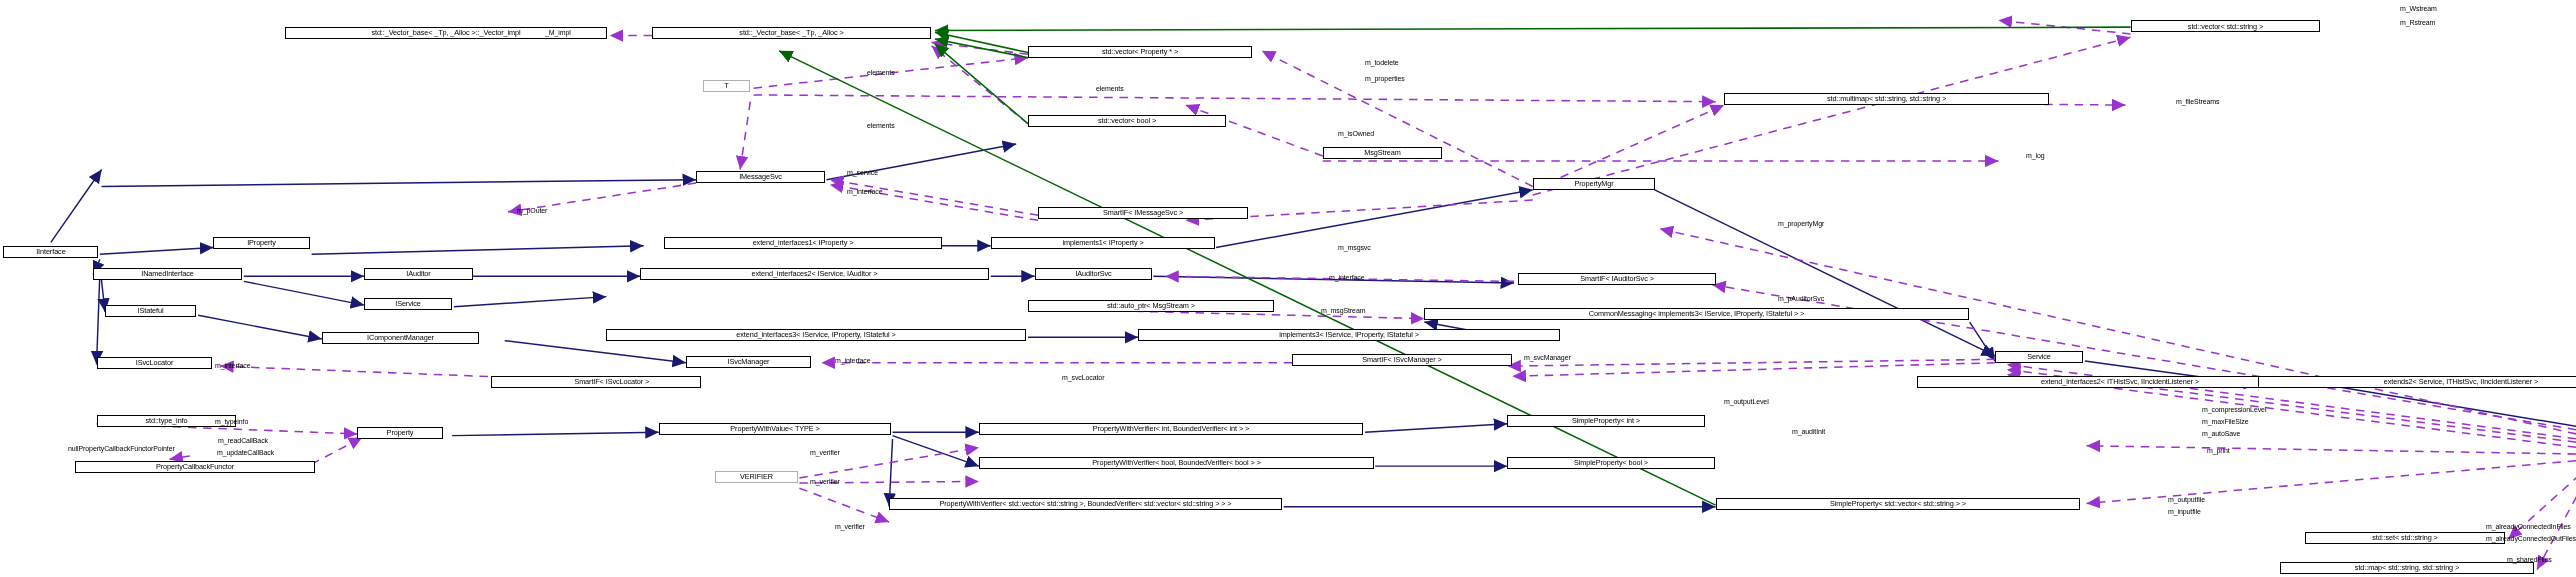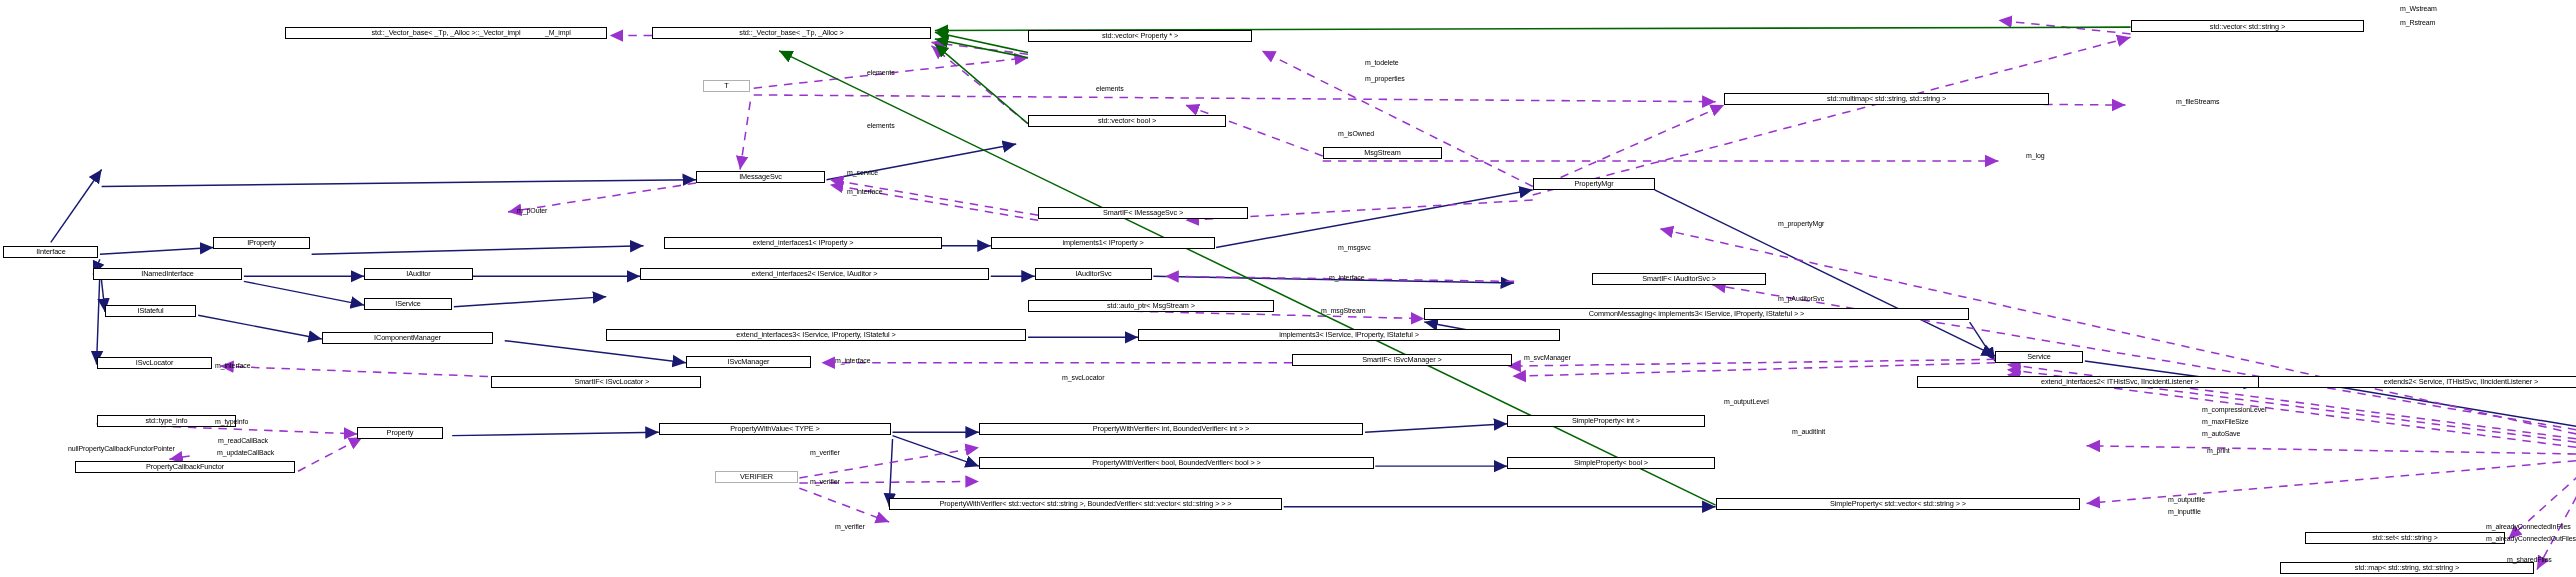--- a/index.html
+++ b/index.html
@@ -151,58 +151,58 @@
       <path d="M607,34 L552,23"></path>
       <path d="M607,73 L552,26"></path>
       <path d="M1258,16 L552,18"></path>
       <path d="M1013,298 L460,30"></path>
     </g>
   </svg>
 
   <div id="nodes">
       <div class="node" style="left: 285px; top: 27px; width: 322px;">std::_Vector_base&lt; _Tp, _Alloc &gt;::_Vector_impl</div>
       <div class="node" style="left: 652px; top: 27px; width: 279px;">std::_Vector_base&lt; _Tp, _Alloc &gt;</div>
-      <div class="node" style="left: 1028px; top: 30px; width: 224px; text-align: right;">std::vector&lt; Property * &gt;</div>
-      <div class="node" style="left: 2131px; top: 20.3px; width: 233px;">std::vector&lt; std::string &gt;</div>
+      <div class="node" style="left: 1028px; top: 46px; width: 224px; text-align: right;">std::vector&lt; Property * &gt;</div>
+      <div class="node" style="left: 2131px; top: 20.3px; width: 189px;">std::vector&lt; std::string &gt;</div>
       <div class="node tmpl" style="left: 703px; top: 80px; width: 47px;">T</div>
       <div class="node" style="left: 1028px; top: 115px; width: 198px;">std::vector&lt; bool &gt;</div>
       <div class="node" style="left: 1724px; top: 93px; width: 325px;">std::multimap&lt; std::string, std::string &gt;</div>
       <div class="node" style="left: 1323px; top: 147px; width: 119px;">MsgStream</div>
       <div class="node" style="left: 696px; top: 171px; width: 129px;">IMessageSvc</div>
       <div class="node" style="left: 1533px; top: 178px; width: 122px;">PropertyMgr</div>
       <div class="node" style="left: 1038px; top: 207px; width: 210px;">SmartIF&lt; IMessageSvc &gt;</div>
       <div class="node" style="left: 213px; top: 237px; width: 97px;">IProperty</div>
       <div class="node" style="left: 644px; top: 237px; width: 278px; margin-left: 20px;">extend_interfaces1&lt; IProperty &gt;</div>
       <div class="node" style="left: 991px; top: 237px; width: 224px;">implements1&lt; IProperty &gt;</div>
       <div class="node" style="left: 3.4px; top: 246px; width: 95px;">IInterface</div>
       <div class="node" style="left: 93px; top: 268px; width: 149px;">INamedInterface</div>
       <div class="node" style="left: 364px; top: 268px; width: 109px;">IAuditor</div>
       <div class="node" style="left: 640px; top: 268px; width: 349px;">extend_interfaces2&lt; IService, IAuditor &gt;</div>
       <div class="node" style="left: 1035px; top: 268px; width: 117px;">IAuditorSvc</div>
-      <div class="node" style="left: 1592px; top: 273px; width: 174px;">SmartIF&lt; IAuditorSvc &gt;</div>
+      <div class="node" style="left: 1518px; top: 273px; width: 198px;">SmartIF&lt; IAuditorSvc &gt;</div>
       <div class="node" style="left: 105px; top: 305px; width: 91px;">IStateful</div>
       <div class="node" style="left: 364px; top: 298px; width: 88px;">IService</div>
       <div class="node" style="left: 1028px; top: 300px; width: 246px;">std::auto_ptr&lt; MsgStream &gt;</div>
       <div class="node" style="left: 1424px; top: 308px; width: 545px;">CommonMessaging&lt; implements3&lt; IService, IProperty, IStateful &gt; &gt;</div>
-      <div class="node" style="left: 322px; top: 332px; width: 171px;">IComponentManager</div>
+      <div class="node" style="left: 322px; top: 332px; width: 157px;">IComponentManager</div>
       <div class="node" style="left: 606px; top: 329px; width: 420px;">extend_interfaces3&lt; IService, IProperty, IStateful &gt;</div>
       <div class="node" style="left: 1138px; top: 329px; width: 422px;">implements3&lt; IService, IProperty, IStateful &gt;</div>
       <div class="node" style="left: 97px; top: 357px; width: 115px;">ISvcLocator</div>
       <div class="node" style="left: 686px; top: 356px; width: 125px; text-align: center;">ISvcManager</div>
       <div class="node" style="left: 1292px; top: 354px; width: 220px;">SmartIF&lt; ISvcManager &gt;</div>
       <div class="node" style="left: 1995px; top: 351px; width: 88px;">Service</div>
       <div class="node" style="left: 491px; top: 376px; width: 210px; padding-left: 35px;">SmartIF&lt; ISvcLocator &gt;</div>
       <div class="node" style="left: 1917px; top: 376px; width: 406px;">extend_interfaces2&lt; ITHistSvc, IIncidentListener &gt;</div>
       <div class="node" style="left: 2258px; top: 376px; width: 406px;">extends2&lt; Service, ITHistSvc, IIncidentListener &gt;</div>
       <div class="node" style="left: 97px; top: 415px; width: 139px;">std::type_info</div>
       <div class="node" style="left: 659px; top: 423px; width: 232px;">PropertyWithValue&lt; TYPE &gt;</div>
       <div class="node" style="left: 979px; top: 423px; width: 384px;">PropertyWithVerifier&lt; int, BoundedVerifier&lt; int &gt; &gt;</div>
       <div class="node" style="left: 1507px; top: 415px; width: 198px;">SimpleProperty&lt; int &gt;</div>
       <div class="node" style="left: 357px; top: 427px; width: 86px;">Property</div>
-      <div class="node" style="left: 75px; top: 461px; width: 220px;">PropertyCallbackFunctor</div>
+      <div class="node" style="left: 75px; top: 461px; width: 240px;">PropertyCallbackFunctor</div>
       <div class="node" style="left: 979px; top: 457px; width: 395px;">PropertyWithVerifier&lt; bool, BoundedVerifier&lt; bool &gt; &gt;</div>
       <div class="node" style="left: 1507px; top: 457px; width: 208px;">SimpleProperty&lt; bool &gt;</div>
       <div class="node tmpl" style="left: 715px; top: 471px; width: 83px;">VERIFIER</div>
       <div class="node" style="left: 889px; top: 498px; width: 393px;">PropertyWithVerifier&lt; std::vector&lt; std::string &gt;, BoundedVerifier&lt; std::vector&lt; std::string &gt; &gt; &gt;</div>
       <div class="node" style="left: 1716px; top: 498px; width: 364px;">SimpleProperty&lt; std::vector&lt; std::string &gt; &gt;</div>
       <div class="node" style="left: 2305px; top: 532px; width: 200px;">std::set&lt; std::string &gt;</div>
       <div class="node" style="left: 2280px; top: 562px; width: 254px;">std::map&lt; std::string, std::string &gt;</div>
     </div>
   <div id="labels">
       <div class="edge-label" style="left: 545px; top: 29px;">_M_impl</div>

